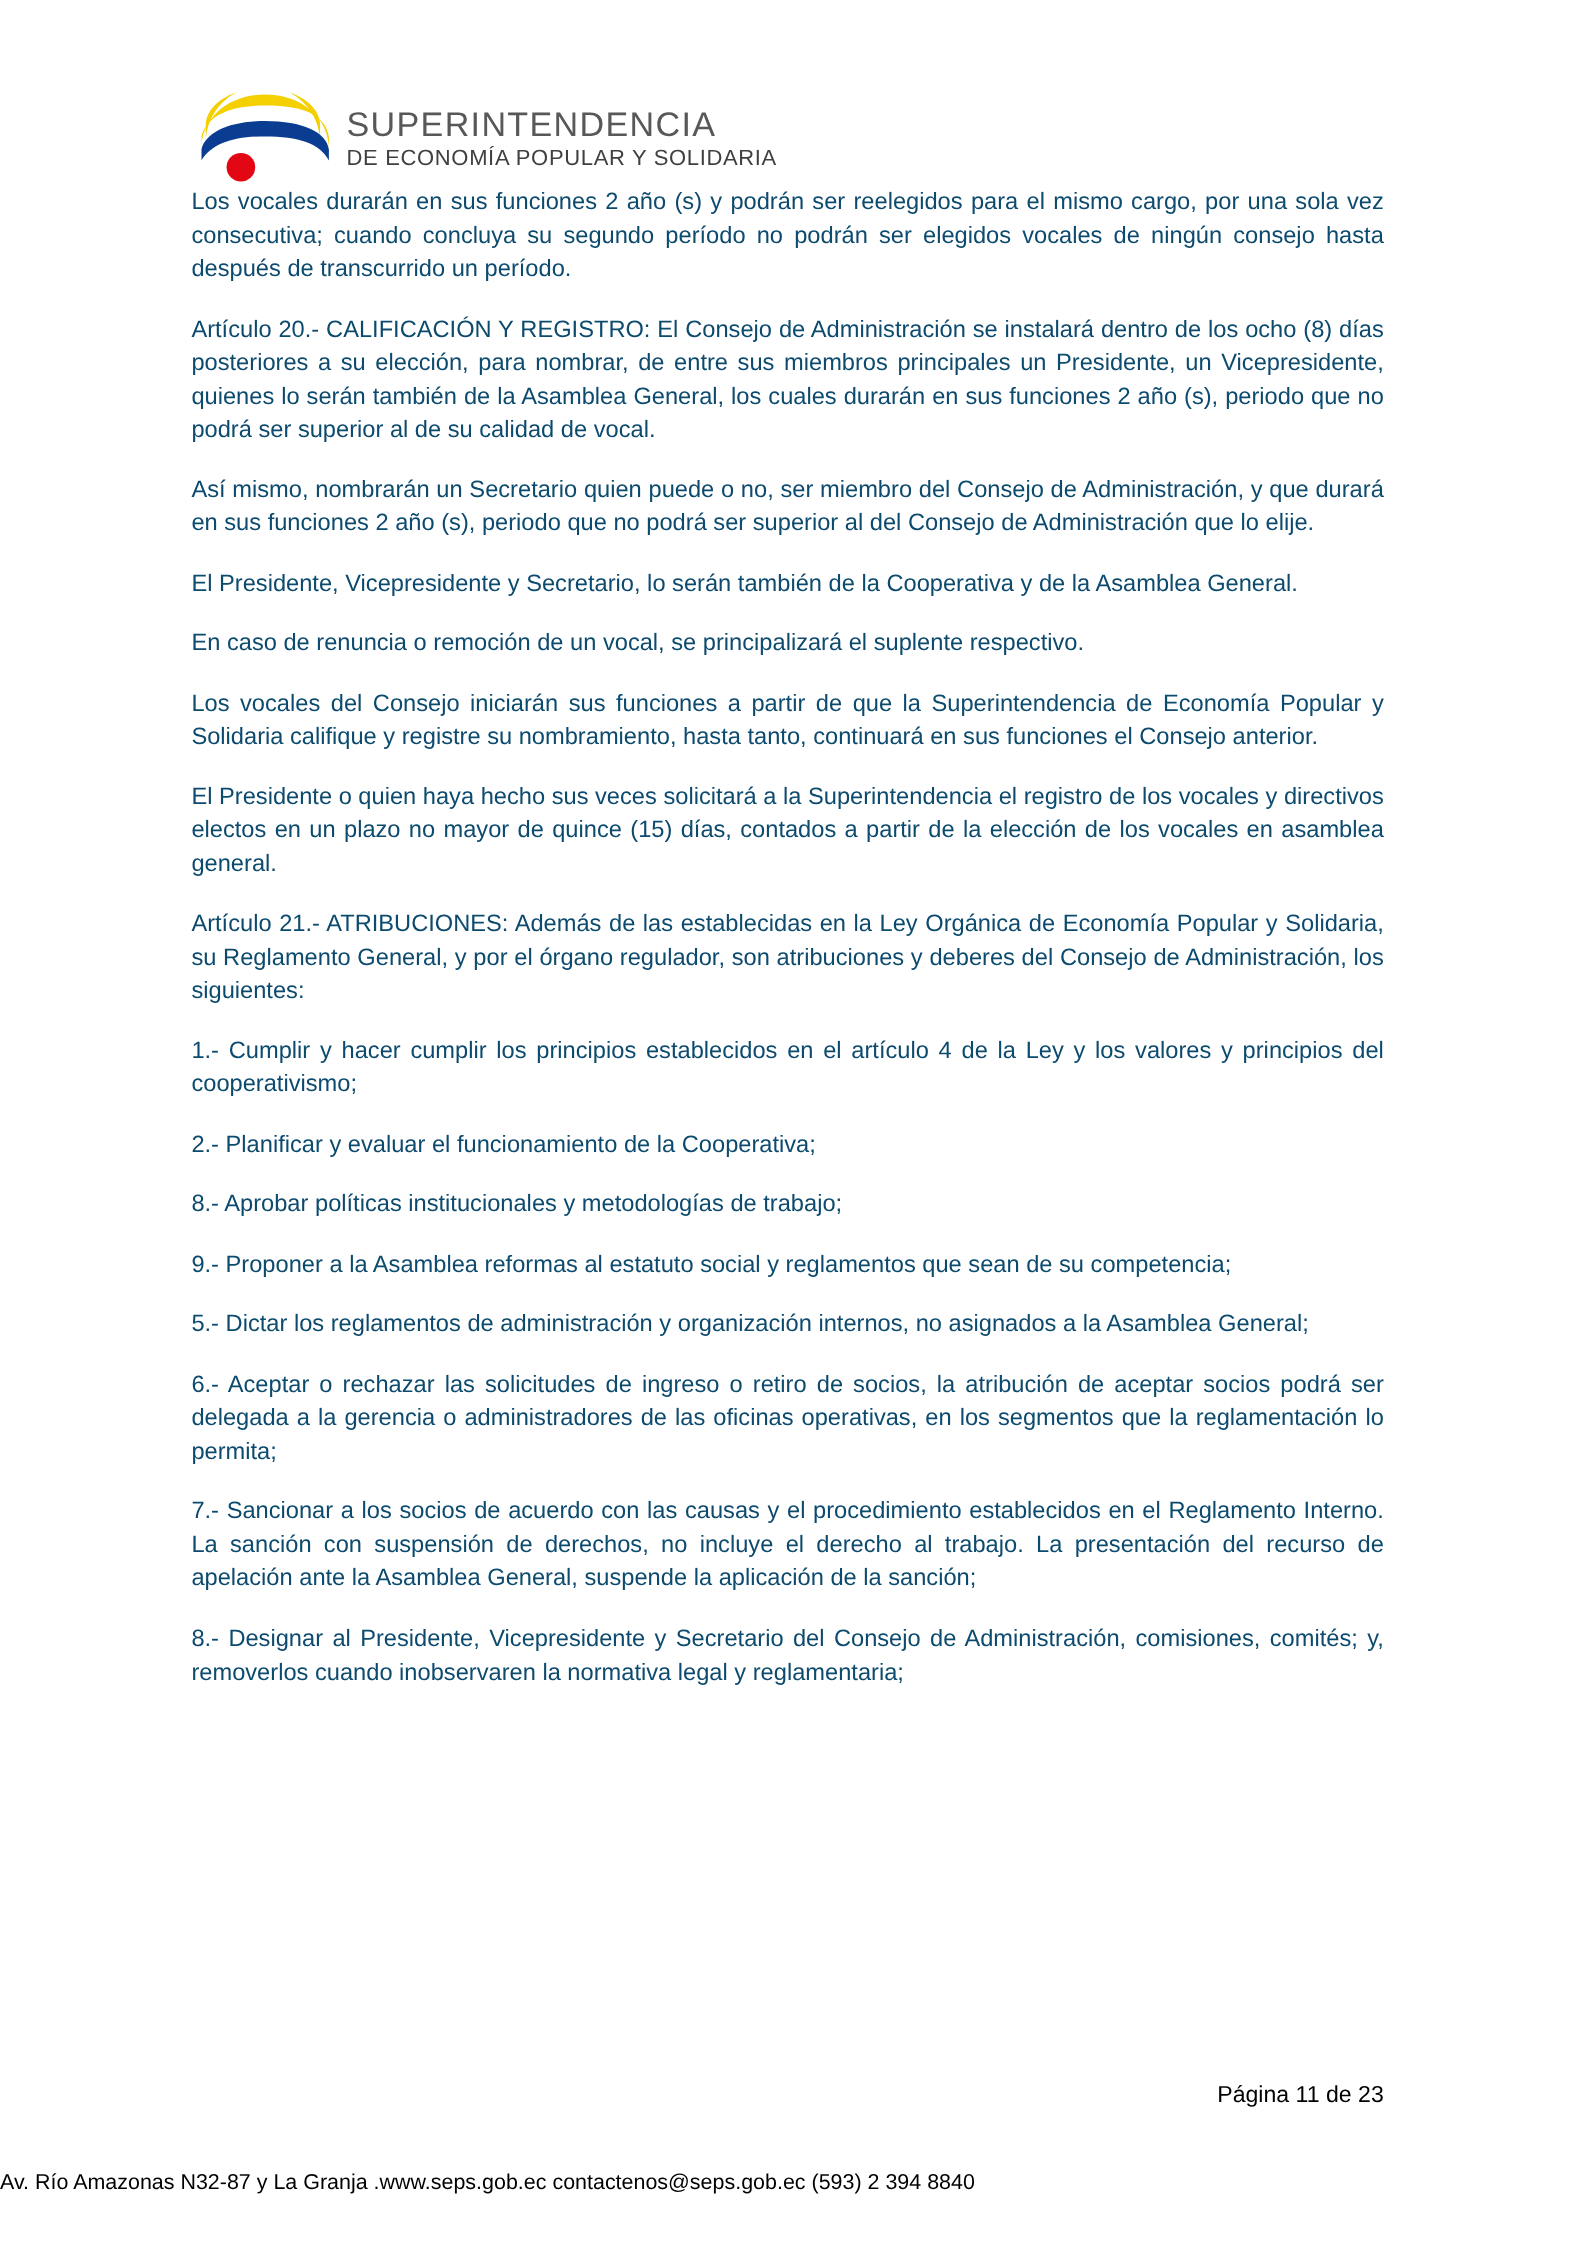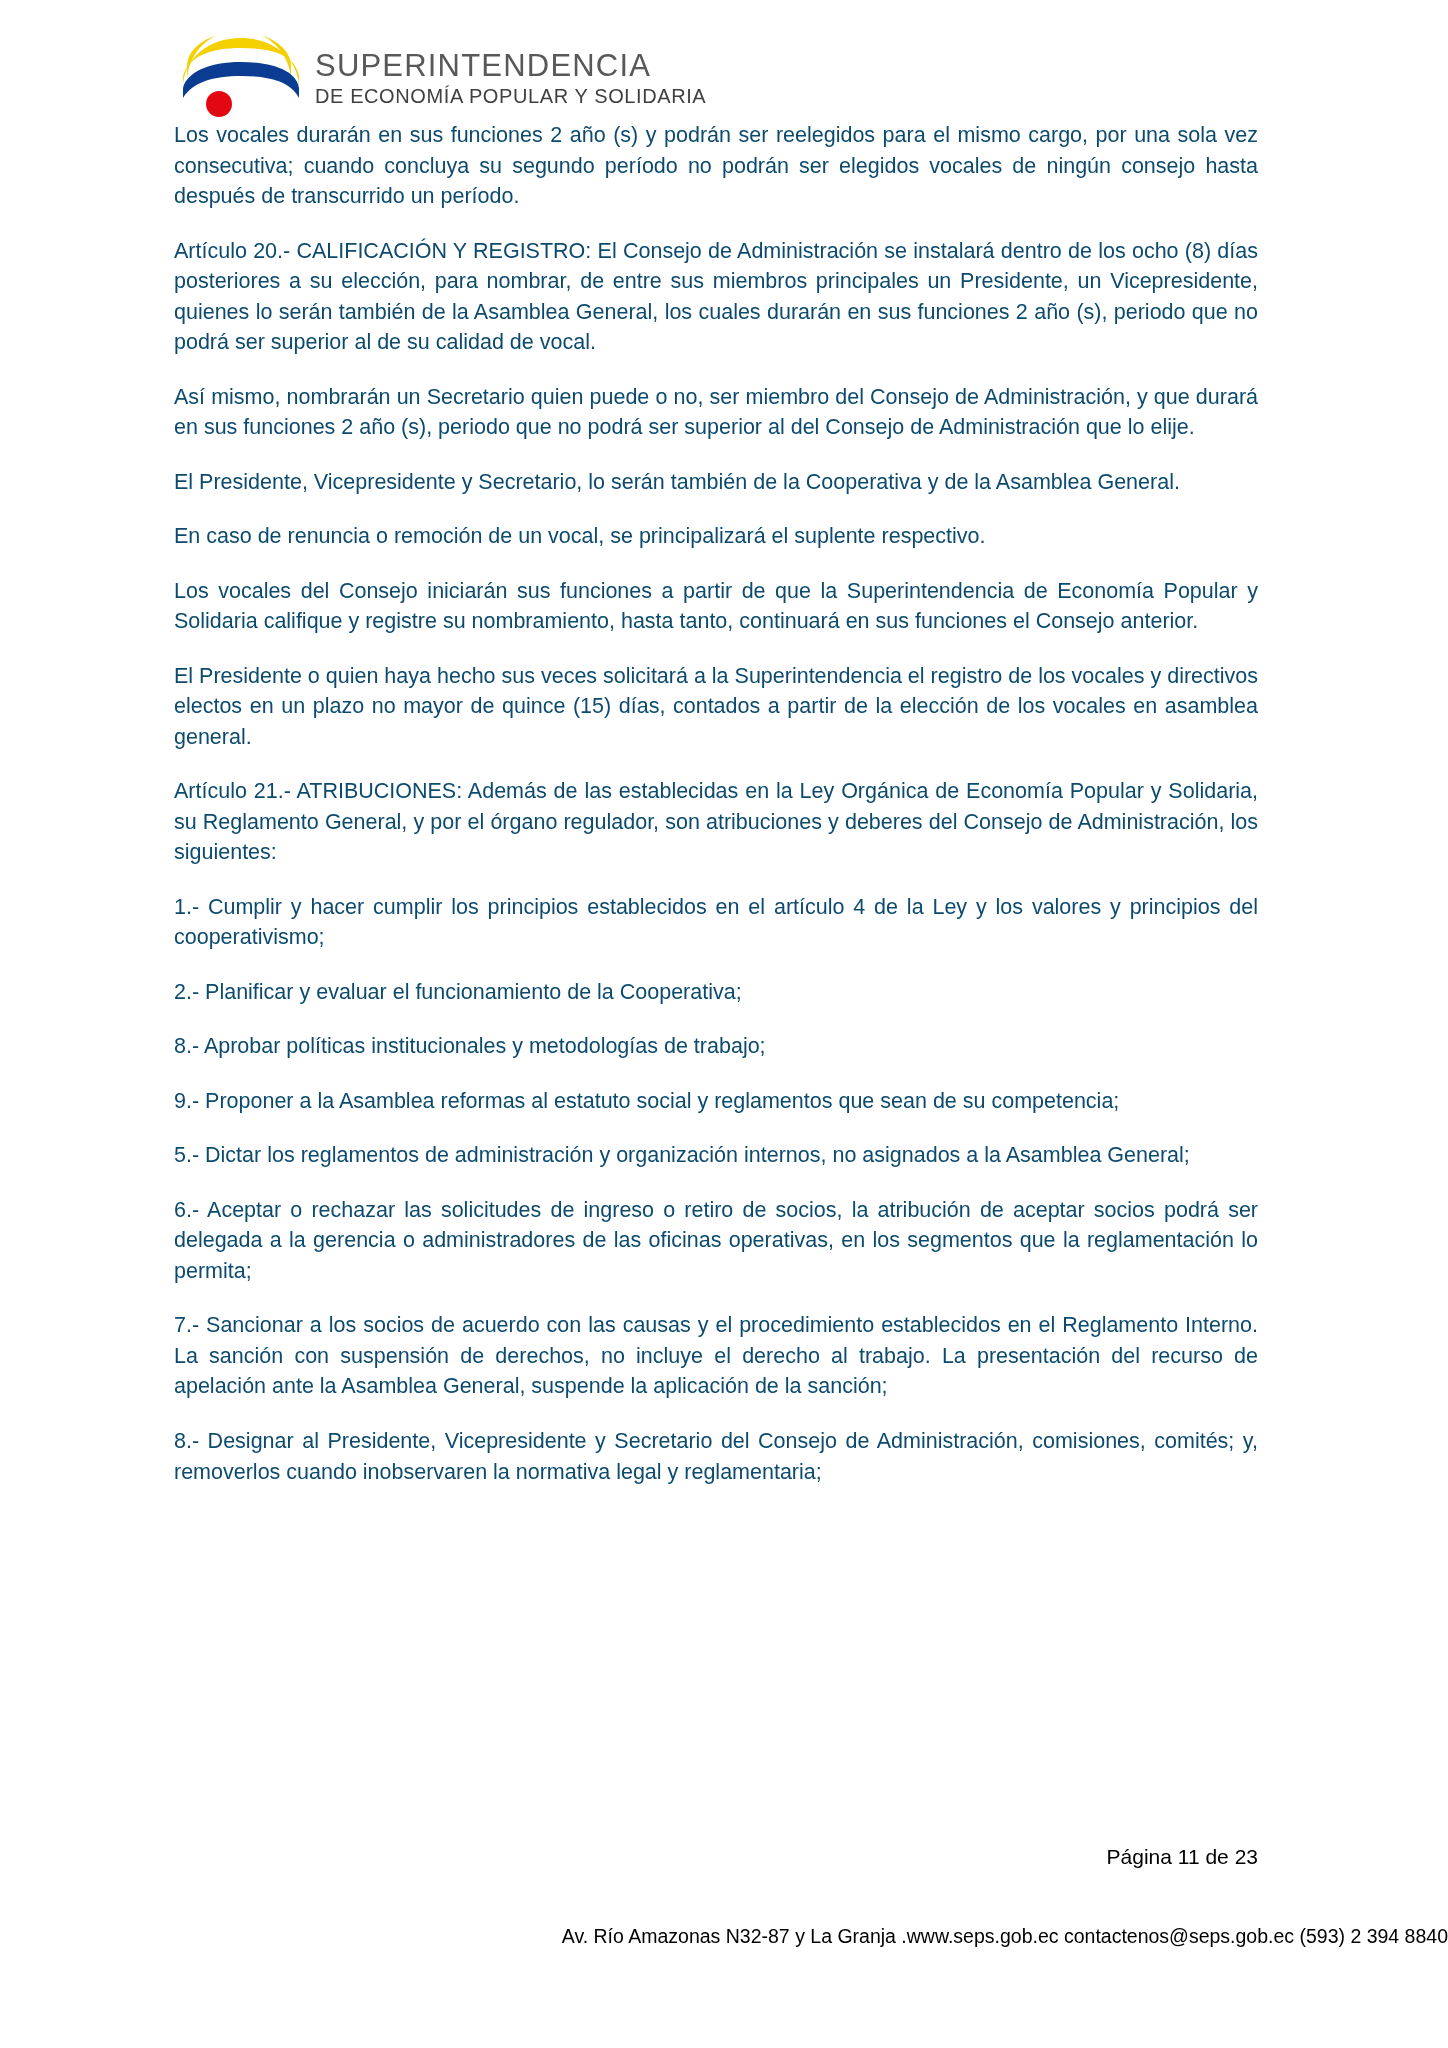--- a/index.html
+++ b/index.html
@@ -22,20 +22,21 @@
     box-sizing: border-box;
     padding: 0;
   }
 
   
   .header {
     padding-top: 36px;
     padding-left: 183px;
     height: 120px;
     box-sizing: border-box;
+    margin-top: 48px;
   }
   .logo-wrap {
     display: flex;
     align-items: flex-start;
   }
   .logo-mark {
     position: relative;
     width: 118px;
     height: 82px;
     flex: 0 0 auto;
@@ -87,21 +88,21 @@
     text-align: right;
     padding-right: 190px;
     font-size: 21px;
     padding-left: 48px;
   }
   .footer-line {
     position: absolute;
     left: 0;
     right: 0;
     top: 1925px;
-    text-align: right;
+    text-align: left;
     font-size: 19.5px;
     color: #000;
   }
 </style>
 </head>
 <body>
 
 <div class="page">
 
   <div class="header">

